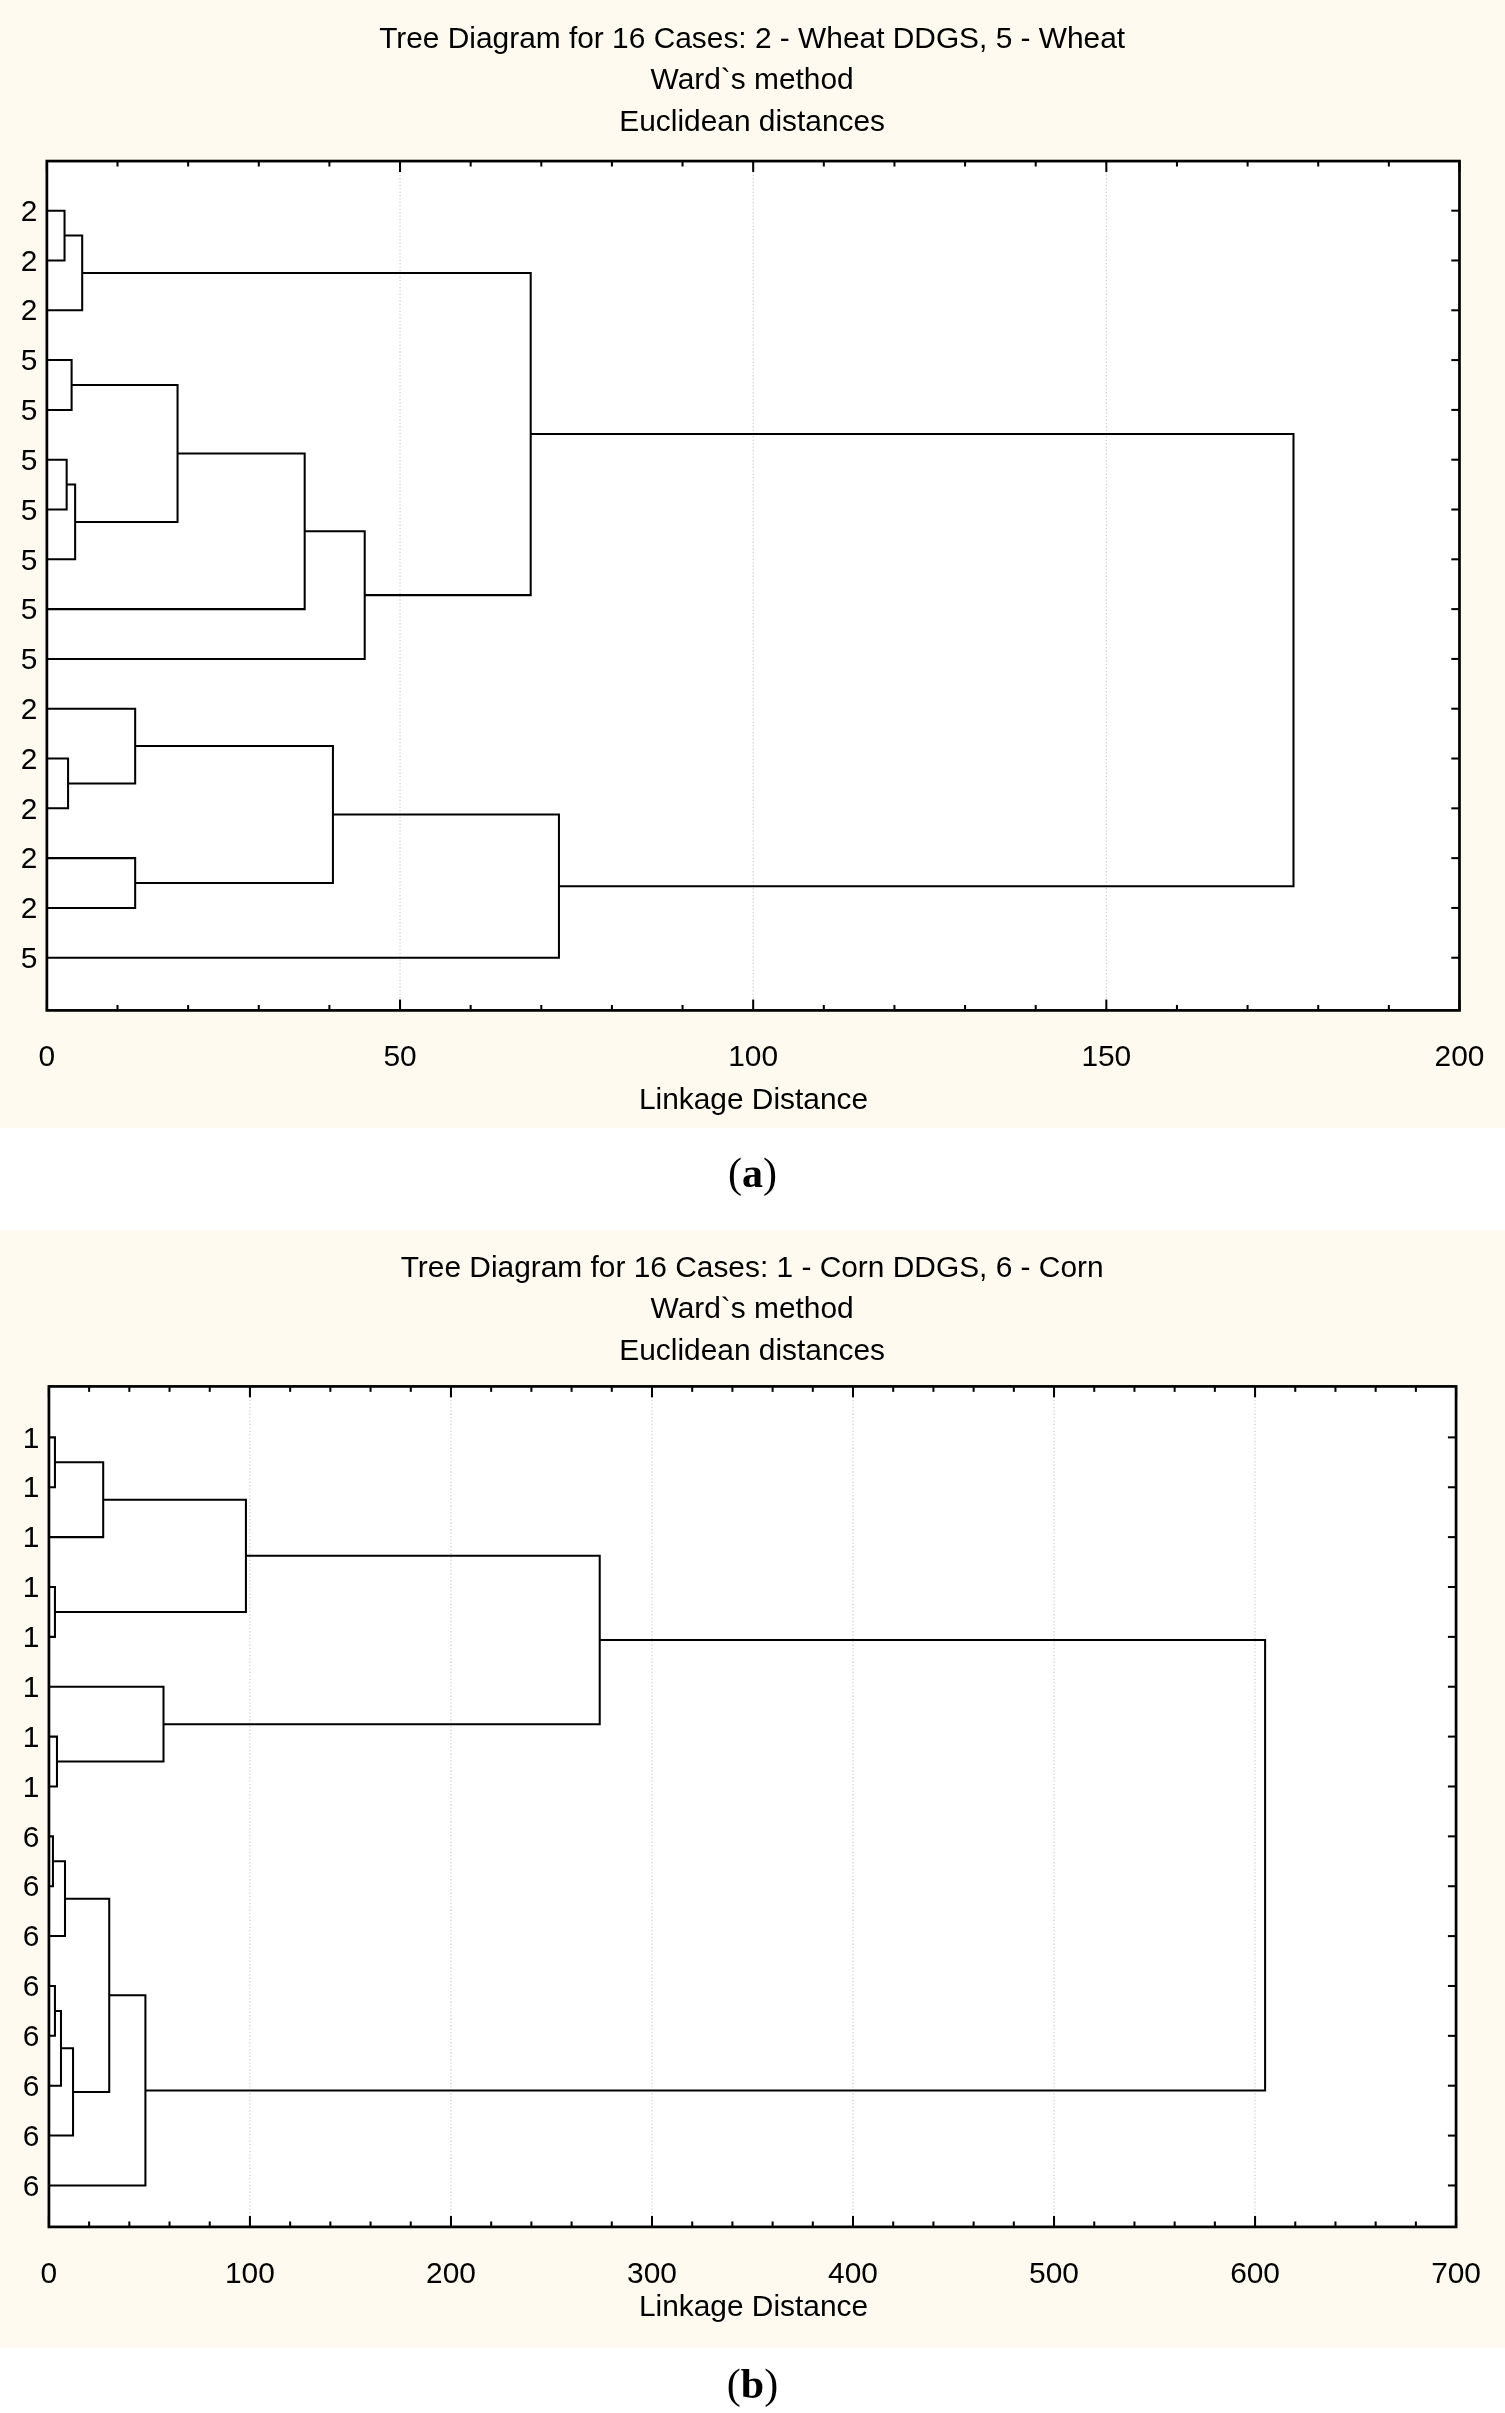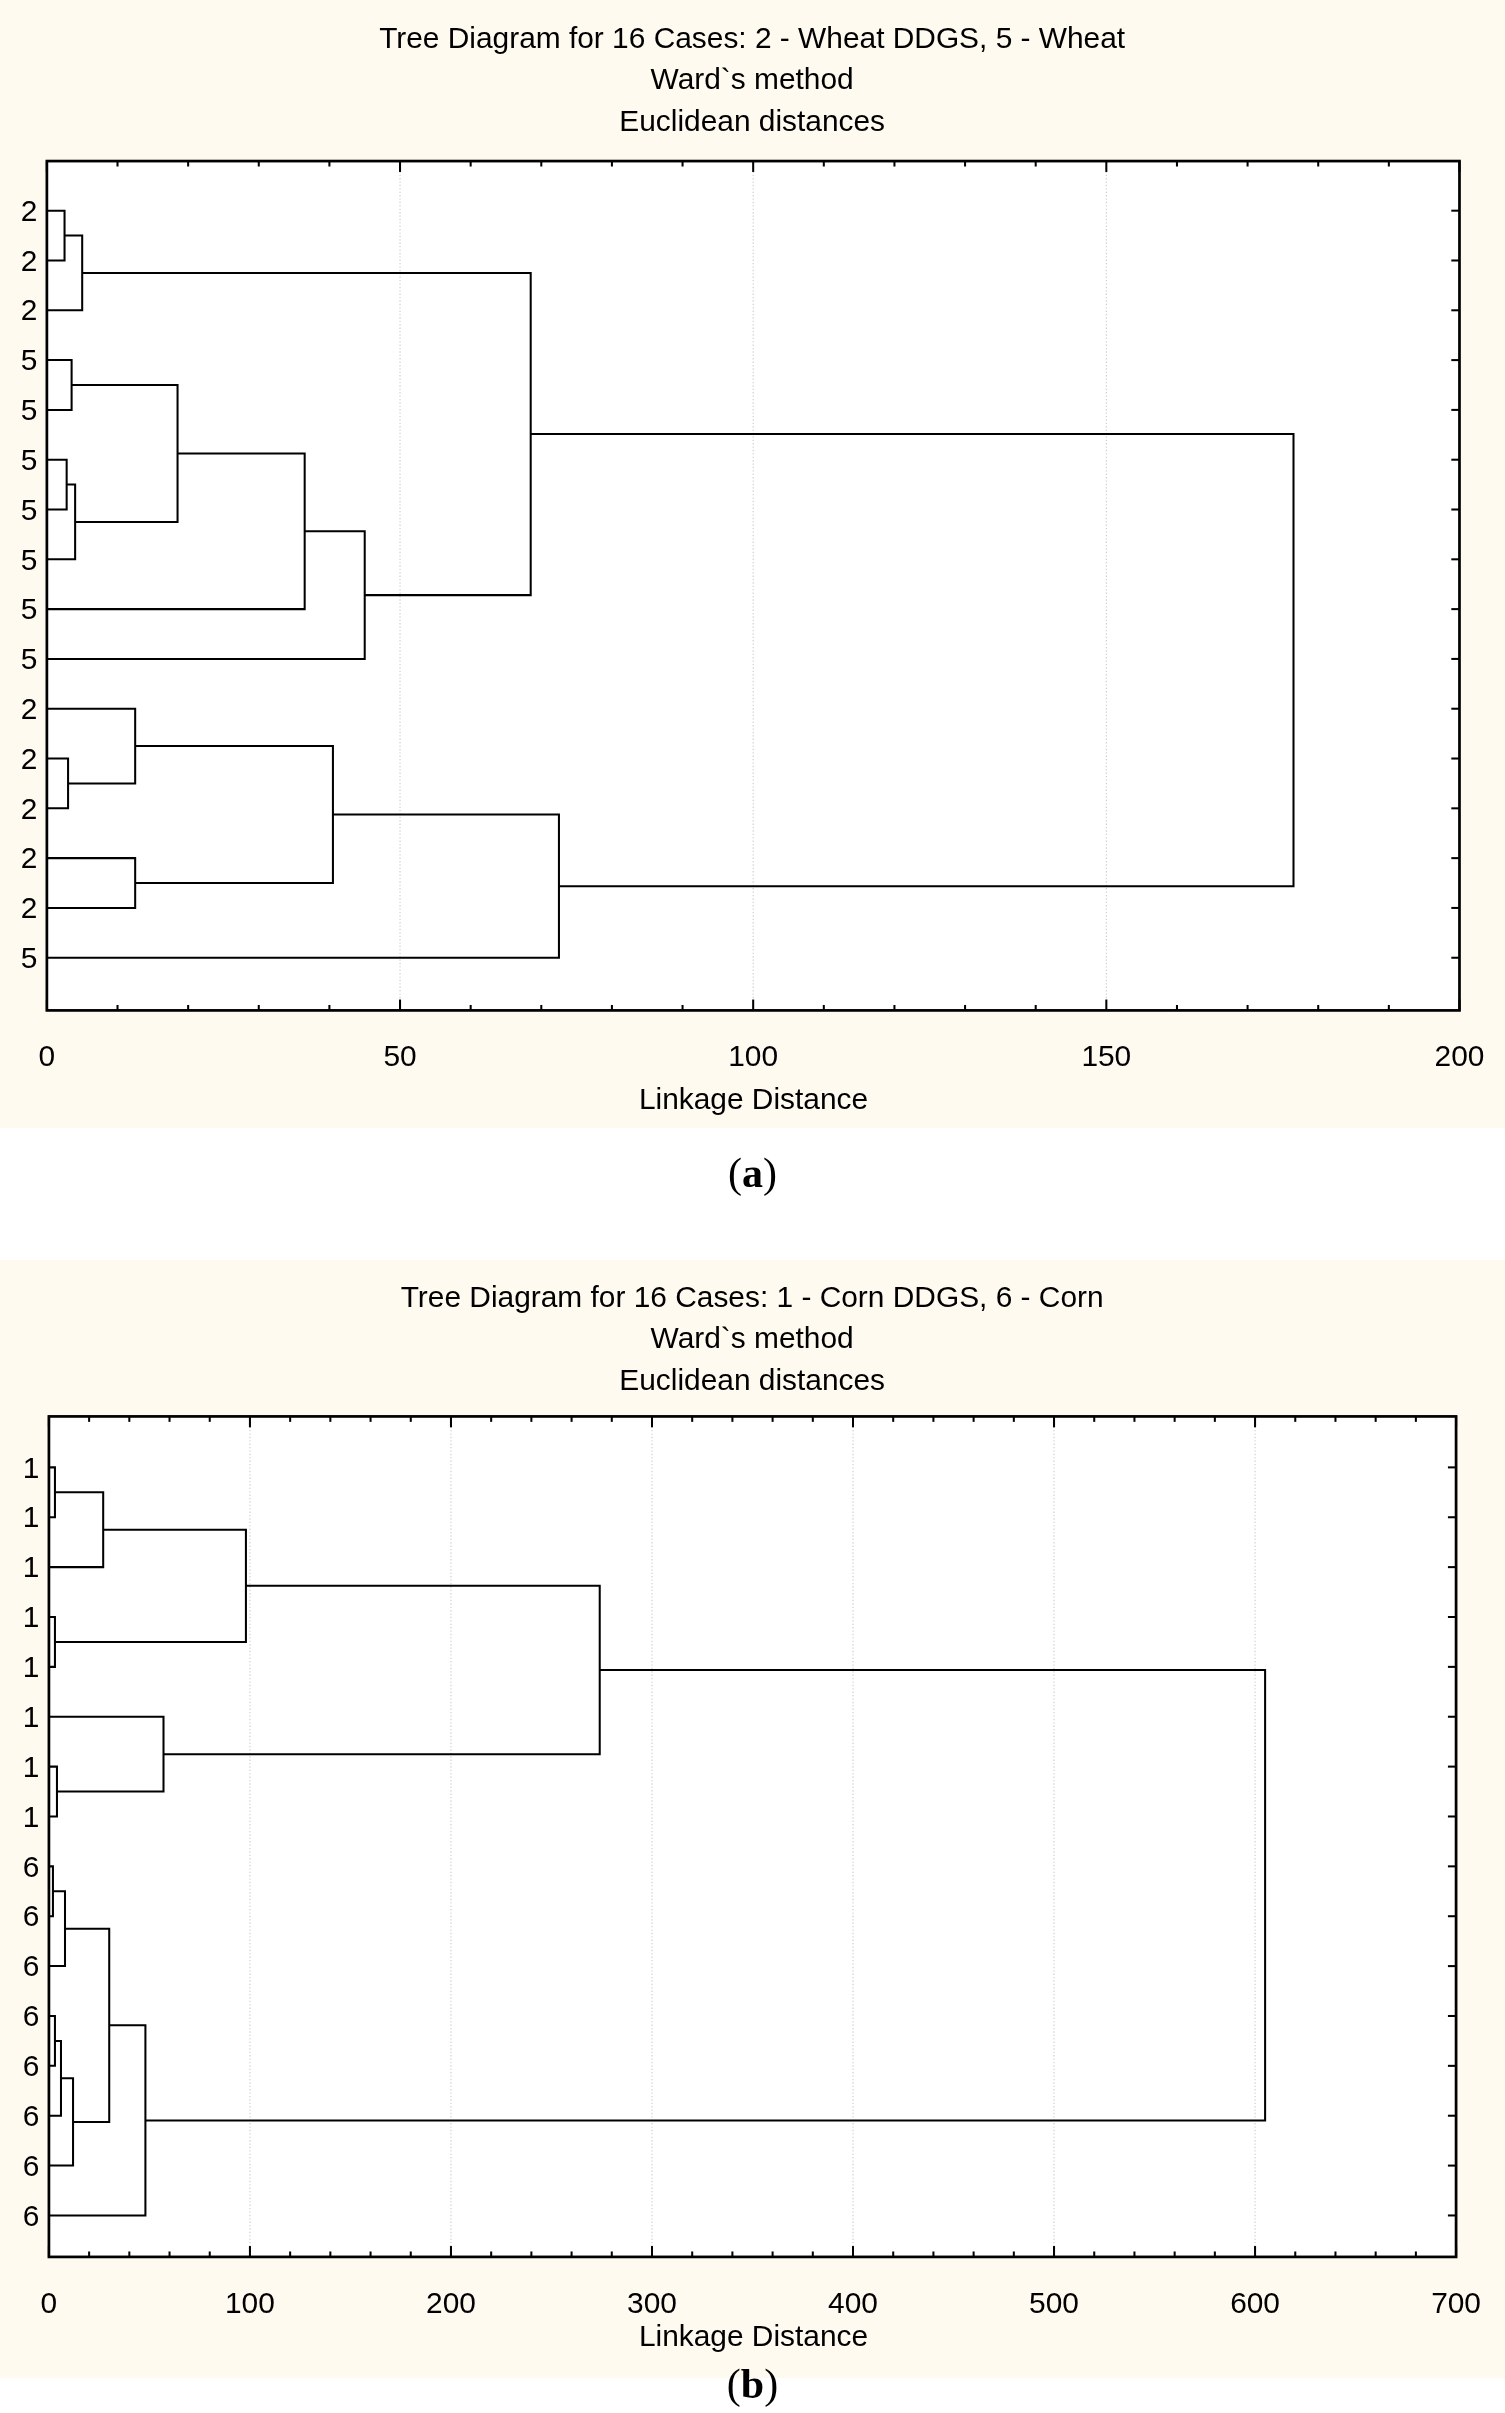--- a/index.html
+++ b/index.html
@@ -124,21 +124,21 @@
         <path d="M489.9975,1198.7625 H822.6374999999999 V1409.5 H69" fill="none" stroke="#000" stroke-width="3"></path>
         <path d="M781.0575,638.7046875 H1903.7175 V1304.13125 H822.6374999999999" fill="none" stroke="#000" stroke-width="3"></path>
         <rect x="69" y="237" width="2079" height="1250" fill="none" stroke="#000" stroke-width="4"></rect>
       </g>
   </svg>
 </div>
 <div class="caption" style="top:1149px; height:54px;">
   <span class="paren">(</span><span>a</span><span class="paren">)</span>
 </div>
 
-<div class="panel" style="top:1260px; height:1118px;">
+<div class="panel" style="top:1230px; height:1118px;">
   <svg id="svg-b" width="1505" height="1118" viewBox="0 0 2215 1645">
     <text class="title-line" x="1107" y="69">Tree Diagram for 16 Cases: 1 - Corn DDGS, 6 - Corn</text>
     <text class="title-line" x="1107" y="130">Ward`s method</text>
     <text class="title-line" x="1107" y="191">Euclidean distances</text>
     <text class="axis-title" x="1109" y="1598">Linkage Distance</text>
     <g class="plot">
         <rect x="72" y="230" width="2071" height="1237" fill="#ffffff"></rect>
         <line x1="367.85714285714283" x2="367.85714285714283" y1="230" y2="1467" stroke="#c8c8c8" stroke-width="1.5" stroke-dasharray="2,3"></line>
         <line x1="663.7142857142857" x2="663.7142857142857" y1="230" y2="1467" stroke="#c8c8c8" stroke-width="1.5" stroke-dasharray="2,3"></line>
         <line x1="959.5714285714286" x2="959.5714285714286" y1="230" y2="1467" stroke="#c8c8c8" stroke-width="1.5" stroke-dasharray="2,3"></line>

